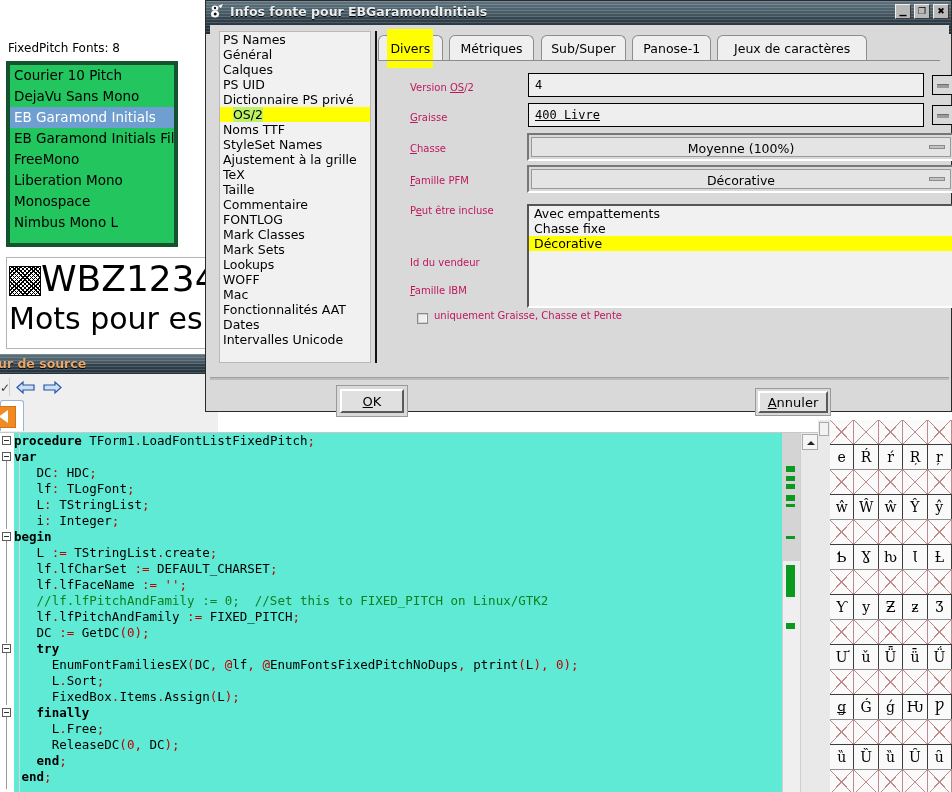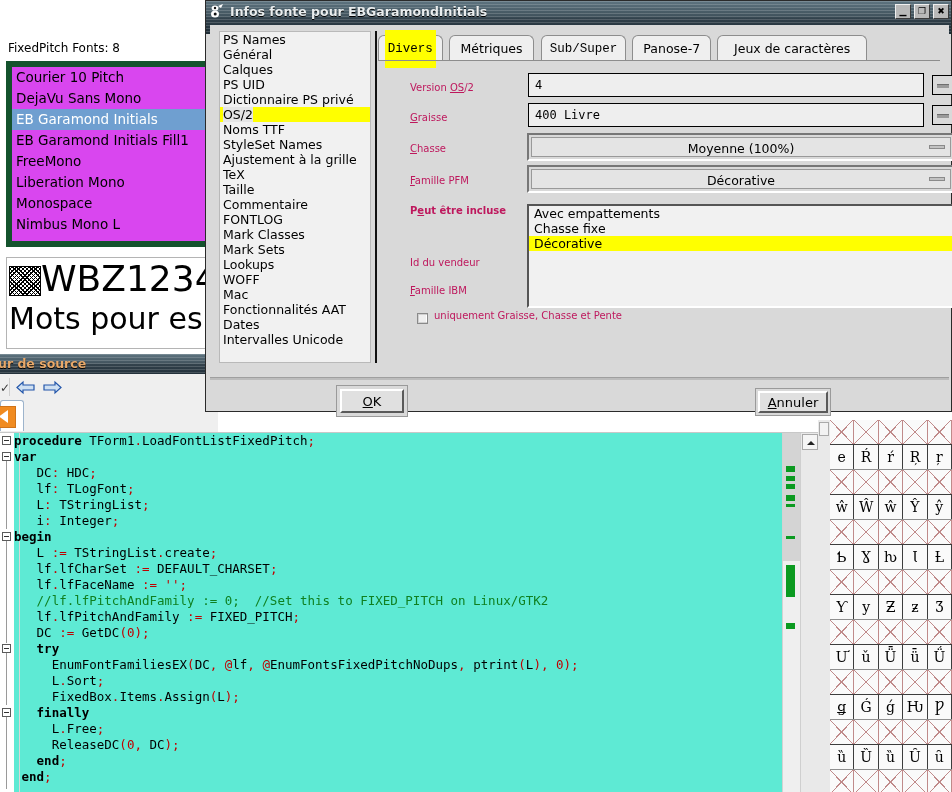--- a/index.html
+++ b/index.html
@@ -8,22 +8,22 @@
     background:#ffffff;
     font-family:"DejaVu Sans","Liberation Sans",sans-serif;
     font-size:12px;color:#000;
     -webkit-font-smoothing:none;
   }
   
   #bg-app{position:absolute;left:0;top:0;width:952px;height:792px;background:#ffffff;}
 
   
   .fp-title{position:absolute;left:8px;top:41px;font-size:12px;color:#000;}
-  .fp-listbox{position:absolute;left:6px;top:61px;width:214px;height:186px;
-      background:#d946ef;border:6px solid #14532d;box-sizing:border-box;overflow:hidden;}
+  .fp-listbox{position:absolute;left:6px;top:61px;width:172px;height:186px;
+      background:#22c55e;border:4px solid #14532d;box-sizing:border-box;overflow:hidden;}
   .fp-item{height:21px;line-height:21px;padding:0 4px;font-size:13.5px;color:#000;white-space:nowrap;}
   .fp-item.sel{background:#6f9fd0;color:#fff;}
 
   .fp-sample{position:absolute;left:6px;top:257px;width:204px;height:92px;
       background:#fff;border:1px solid #b4b4b4;box-sizing:border-box;overflow:hidden;}
   .fp-sample .l1{font-size:36px;line-height:42px;letter-spacing:0px;white-space:nowrap;padding-left:2px;font-family:"DejaVu Sans","Liberation Sans",sans-serif;}
   .fp-sample .l2{font-size:30px;line-height:38px;white-space:nowrap;padding-left:2px;}
   .fp-sample .l1 .blk{display:inline-block;width:32px;height:30px;vertical-align:-5px;
       background:
         repeating-linear-gradient(45deg,#000 0 1px,transparent 1px 3px),
@@ -115,21 +115,21 @@
   #dlg-tree{left:9px;top:6px;width:152px;height:332px;background:#f1f1f1;border:1px solid #b9b9b9;overflow:hidden;}
   #dlg-tree .ti{height:15px;line-height:15px;padding:0 3px;font-size:12.5px;white-space:nowrap;}
   #dlg-tree .ti.hl{background:#ffff00;}
   .tree-divider{position:absolute;left:165px;top:6px;width:2px;height:332px;background:#111;}
 
   
   #tabs{position:absolute;left:168px;top:10px;width:562px;height:26px;}
   .tab{position:absolute;top:0;height:26px;background:#efefef;border:1px solid #8d8d8d;
       border-bottom:none;border-top-left-radius:6px;border-top-right-radius:6px;
       display:flex;align-items:center;justify-content:center;font-size:12.5px;padding:0 9px;box-sizing:border-box;}
-  .tab.active .lab{background:#ffff00;padding:12px 3px;font-family:Liberation Mono, monospace;}
+  .tab.active .lab{background:#ffff00;padding:12px 3px;}
   #tabline{position:absolute;left:168px;top:35px;width:562px;height:1px;background:#8d8d8d;}
 
   
   .flabel{position:absolute;font-size:10px;color:#be185d;white-space:nowrap;}
   .flabel u{text-decoration:underline;}
   .tfield{position:absolute;background:#eeeeee;border:1px solid #000;box-sizing:border-box;
       font-family:"DejaVu Sans Mono","Liberation Mono",monospace;font-size:12px;
       display:flex;align-items:center;padding-left:6px;color:#000;}
   .spin{position:absolute;background:#d9d9d9;border:1px solid #000;box-sizing:border-box;}
   .spin:after{content:"";position:absolute;left:4px;top:50%;margin-top:-1px;width:12px;height:3px;
@@ -368,21 +368,21 @@
   </div>
 
   <div id="dlg-body">
 
     <div class="inset" id="dlg-tree">
         <div class="ti"><span>PS Names</span></div>
         <div class="ti"><span>Général</span></div>
         <div class="ti"><span>Calques</span></div>
         <div class="ti"><span>PS UID</span></div>
         <div class="ti"><span>Dictionnaire PS privé</span></div>
-        <div class="ti hl"><span style="background: #e5e5e5;">OS/2</span></div>
+        <div class="ti hl"><span style="background: #bef264; margin-left: 10px;">OS/2</span></div>
         <div class="ti"><span>Noms TTF</span></div>
         <div class="ti"><span>StyleSet Names</span></div>
         <div class="ti"><span>Ajustement à la grille</span></div>
         <div class="ti"><span>TeX</span></div>
         <div class="ti"><span>Taille</span></div>
         <div class="ti"><span>Commentaire</span></div>
         <div class="ti"><span>FONTLOG</span></div>
         <div class="ti"><span>Mark Classes</span></div>
         <div class="ti"><span>Mark Sets</span></div>
         <div class="ti"><span>Lookups</span></div>
@@ -394,42 +394,42 @@
       </div>
     <div class="tree-divider"></div>
 
     <div id="tabs">
         <div class="tab active" style="left: 0px; width: 64.6px;">
           <span class="lab">Divers</span>
         </div>
         <div class="tab" style="left: 70.6px; width: 85.9px;">
           <span class="lab">Métriques</span>
         </div>
-        <div class="tab" style="left: 162.5px; width: 85.9px; font-family: Liberation Mono, monospace;">
+        <div class="tab" style="left: 162.5px; width: 85.9px;">
           <span class="lab">Sub/Super</span>
         </div>
         <div class="tab" style="left: 254.4px; width: 78.8px;">
-          <span class="lab">Panose-7</span>
+          <span class="lab">Panose-1</span>
         </div>
         <div class="tab" style="left: 339.2px; width: 149.8px;">
           <span class="lab">Jeux de caractères</span>
         </div>
       </div>
     <div id="tabline"></div>
 
     <div class="flabel" style="left:200px;top:57px;">
       <span>Version </span><u>OS</u><span>/2</span>
     </div>
     <div class="tfield" style="left:318px;top:48px;width:396px;height:24px;">4</div>
     <div class="spin" style="left:722px;top:50px;width:22px;height:20px;"></div>
 
     <div class="flabel" style="left:200px;top:87px;">
       <u>G</u><span>raisse</span>
     </div>
-    <div class="tfield" style="left:318px;top:78px;width:396px;height:24px;">400 Livre</div>
+    <div class="tfield" style="left:318px;top:78px;width:396px;height:24px;text-decoration:underline;">400 Livre</div>
     <div class="spin" style="left:722px;top:80px;width:22px;height:20px;"></div>
 
     <div class="flabel" style="left:200px;top:118px;">
       <u>C</u><span>hasse</span>
     </div>
     <div class="combo" style="left:317px;top:108px;width:428px;height:28px;">
       <div class="inner">
           <span>Moyenne (100%)</span>
         </div>
       <div class="grip"></div>
@@ -438,21 +438,21 @@
     <div class="flabel" style="left:200px;top:150px;">
       <u>F</u><span>amille PFM</span>
     </div>
     <div class="combo" style="left:317px;top:140px;width:428px;height:28px;">
       <div class="inner">
           <span>Décorative</span>
         </div>
       <div class="grip"></div>
     </div>
 
-    <div class="flabel" style="left:200px;top:180px;font-weight:bold;">
+    <div class="flabel" style="left:200px;top:180px;">
       <span>P</span><u>e</u><span>ut être incluse</span>
     </div>
 
     <div class="flabel" style="left:200px;top:232px;">
       <span>Id du vendeur</span>
     </div>
 
     <div class="flabel" style="left:200px;top:260px;">
       <u>F</u><span>amille IBM</span>
     </div>

